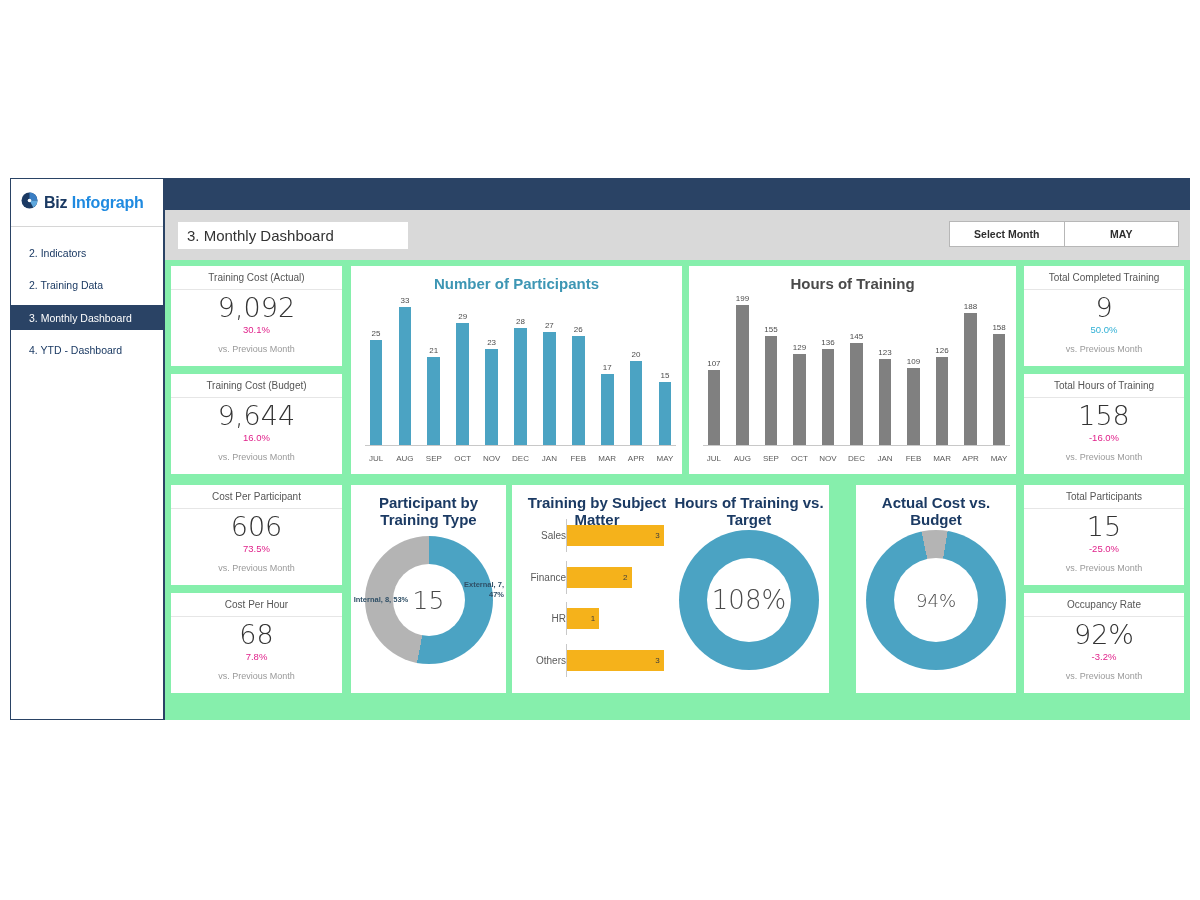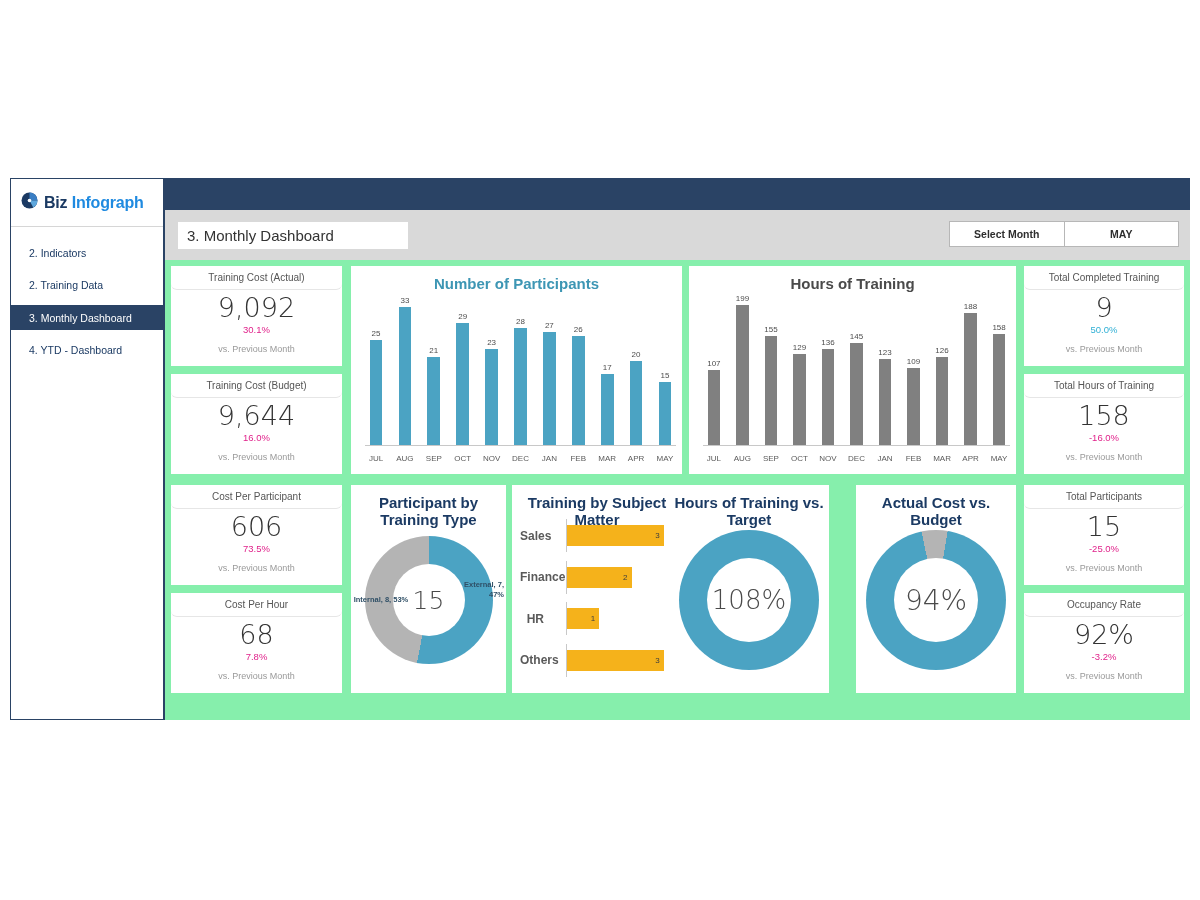--- a/index.html
+++ b/index.html
@@ -91,21 +91,20 @@
     position: absolute;
     background: #ffffff;
   }
 
   
   .kpi .kpi-title {
     height: 24px;
     display: flex; align-items: center; justify-content: center;
     font-size: 10px; color: #555;
     border-bottom: 1px solid #e6e6e6;
-    border-radius: 6px;
   }
   .kpi .kpi-body {
     height: calc(100% - 24px);
     display: flex; flex-direction: column;
     align-items: center; justify-content: flex-start;
     padding-top: 4px;
   }
   .kpi .kpi-value {
     font-size: 27px; color: #333; line-height: 1.05;
     font-family: "DejaVu Sans", sans-serif; font-weight: 300;
@@ -162,22 +161,22 @@
     line-height: 1.25; text-align: center; font-weight: bold;
   }
 
   
   .hbar-plot {
     position: absolute; left: 8px; right: 12px; top: 30px; bottom: 12px;
     display: flex; flex-direction: column; justify-content: space-around;
   }
   .hbar-row { display: flex; align-items: center; height: 20%; }
   .hbar-label {
-    width: 46px; text-align: right; padding-right: 22px;
-    font-size: 12px; color: #5a5a5a; font-weight: bold;
+    width: 46px; text-align: right; padding-right: 0;
+    font-size: 10px; color: #5a5a5a;
   }
   .hbar-track { flex: 1; border-left: 1px solid #c8c8c8; height: 100%;
                 display: flex; align-items: center; }
   .hbar-bar { height: 64%; display: flex; align-items: center;
               justify-content: flex-end; padding-right: 4px; }
   .hbar-val { font-size: 8px; color: #3d3d3d; }
 </style>
 </head>
 <body>
 
@@ -478,19 +477,19 @@
           <span class="donut-center" style="font-size:26px;">108%</span>
         </div>
       </div>
     </div>
 
     <div class="card" style="left:685px; top:219px; width:160px; height:208px;">
       <div class="chart-title dark">Actual Cost vs. Budget</div>
       <div class="donut-wrap">
         <div class="donut" id="donut-cost" style="width: 140px; height: 140px; background: conic-gradient(from -12deg, rgb(180, 180, 180) 0deg, rgb(180, 180, 180) 6%, rgb(75, 163, 195) 6%, rgb(75, 163, 195) 100%);"></div>
         <div class="donut-hole" style="width:84px;height:84px;">
-          <span class="donut-center" style="font-size:28px;">94%</span>
+          <span class="donut-center" style="font-size:18px;">94%</span>
         </div>
       </div>
     </div>
 
   </div>
 </div>
 
 </body></html>

